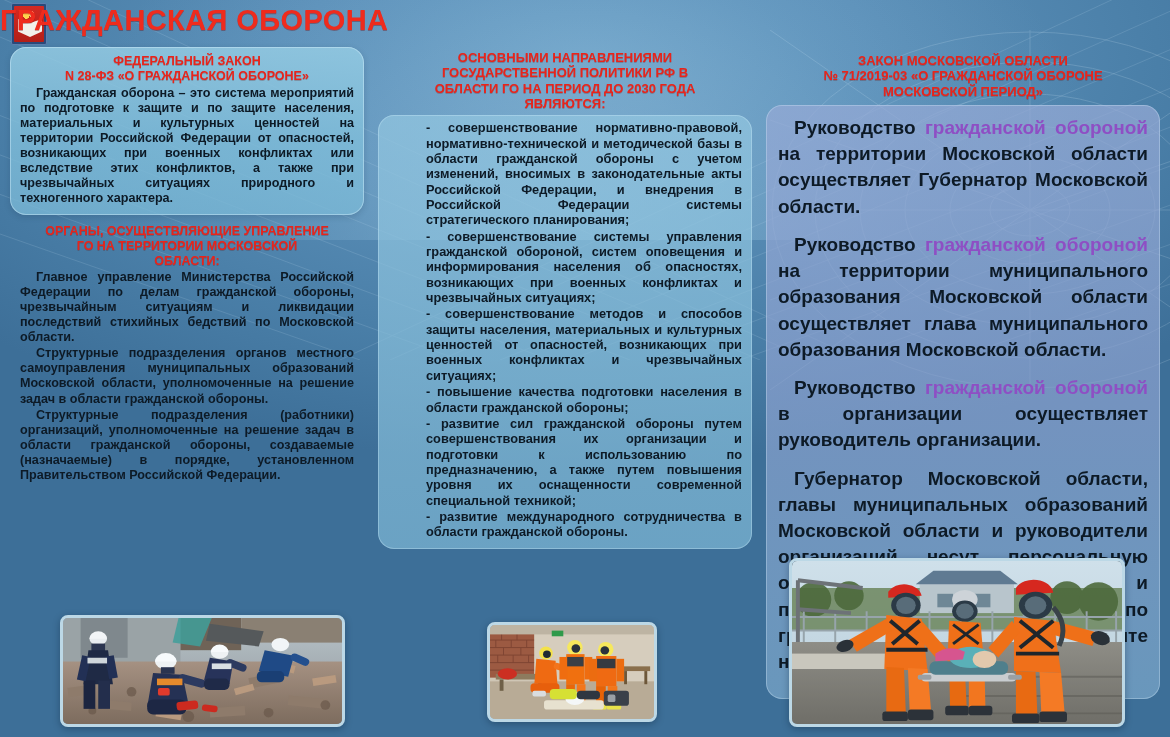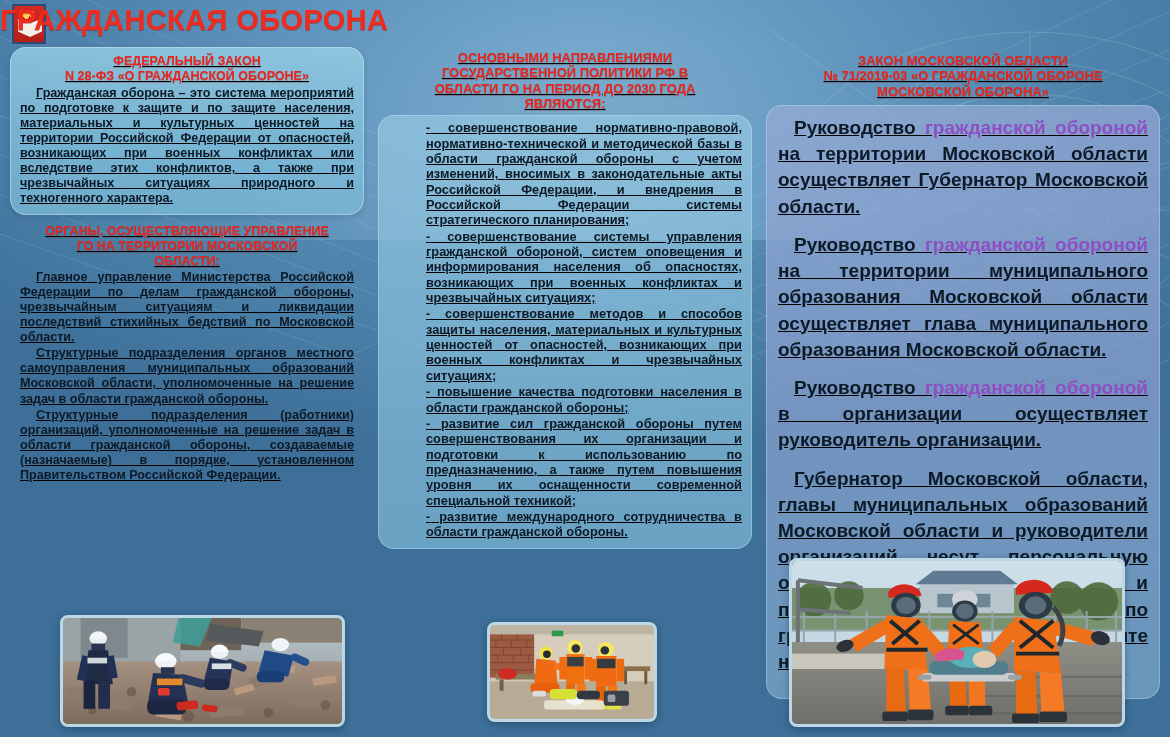--- a/index.html
+++ b/index.html
@@ -98,21 +98,20 @@
     letter-spacing: .4px;
     text-shadow: 0 1px 0 rgba(120,0,0,.35);
   }
 
   
   .cols {
     position: absolute;
     top: 44px; left: 0; right: 0; bottom: 0;
     display: flex;
     gap: 0;
-    text-decoration: underline;
   }
   .col { position: relative; }
   .col-left   { width: 372px; padding: 3px 8px 0 10px; }
   .col-mid    { width: 388px; padding: 3px 8px 0 6px; }
   .col-right  { width: 410px; padding: 3px 10px 0 6px; }
 
   
   .panel {
     border-radius: 16px;
     padding: 5px 10px 8px 10px;
@@ -293,21 +292,21 @@
           <p>- развитие сил гражданской обороны путем совершенствования их организации и подготовки к использованию по предназначению, а также путем повышения уровня их оснащенности современной специальной техникой;</p>
           <p>- развитие международного сотрудничества в области гражданской обороны.</p>
         </div>
       </div>
     </div>
 
     <div class="col col-right">
       <div class="heading h-right">
         <div>ЗАКОН МОСКОВСКОЙ ОБЛАСТИ</div>
         <div>№ 71/2019-03 «О ГРАЖДАНСКОЙ ОБОРОНЕ</div>
-        <div>МОСКОВСКОЙ ОБОРОНА»</div>
+        <div>МОСКОВСКОЙ ПЕРИОД»</div>
       </div>
 
       <div class="panel panel-c" style="padding:10px 12px 12px;">
         <div class="body-text t-right">
           <p class="indent"><span>Руководство </span><span class="hl">гражданской обороной</span><span> на территории Московской области осуществляет Губернатор Московской области.</span></p>
           <p class="indent"><span>Руководство </span><span class="hl">гражданской обороной</span><span> на территории муниципального образования Московской области осуществляет глава муниципального образования Московской области.</span></p>
           <p class="indent"><span>Руководство </span><span class="hl">гражданской обороной</span><span> в организации осуществляет руководитель организации.</span></p>
           <p class="indent">Губернатор Московской области, главы муниципальных образований Московской области и руководители организаций несут персональную ответственность за организацию и проведение мероприятий по гражданской обороне и защите населения.</p>
         </div>
       </div>

